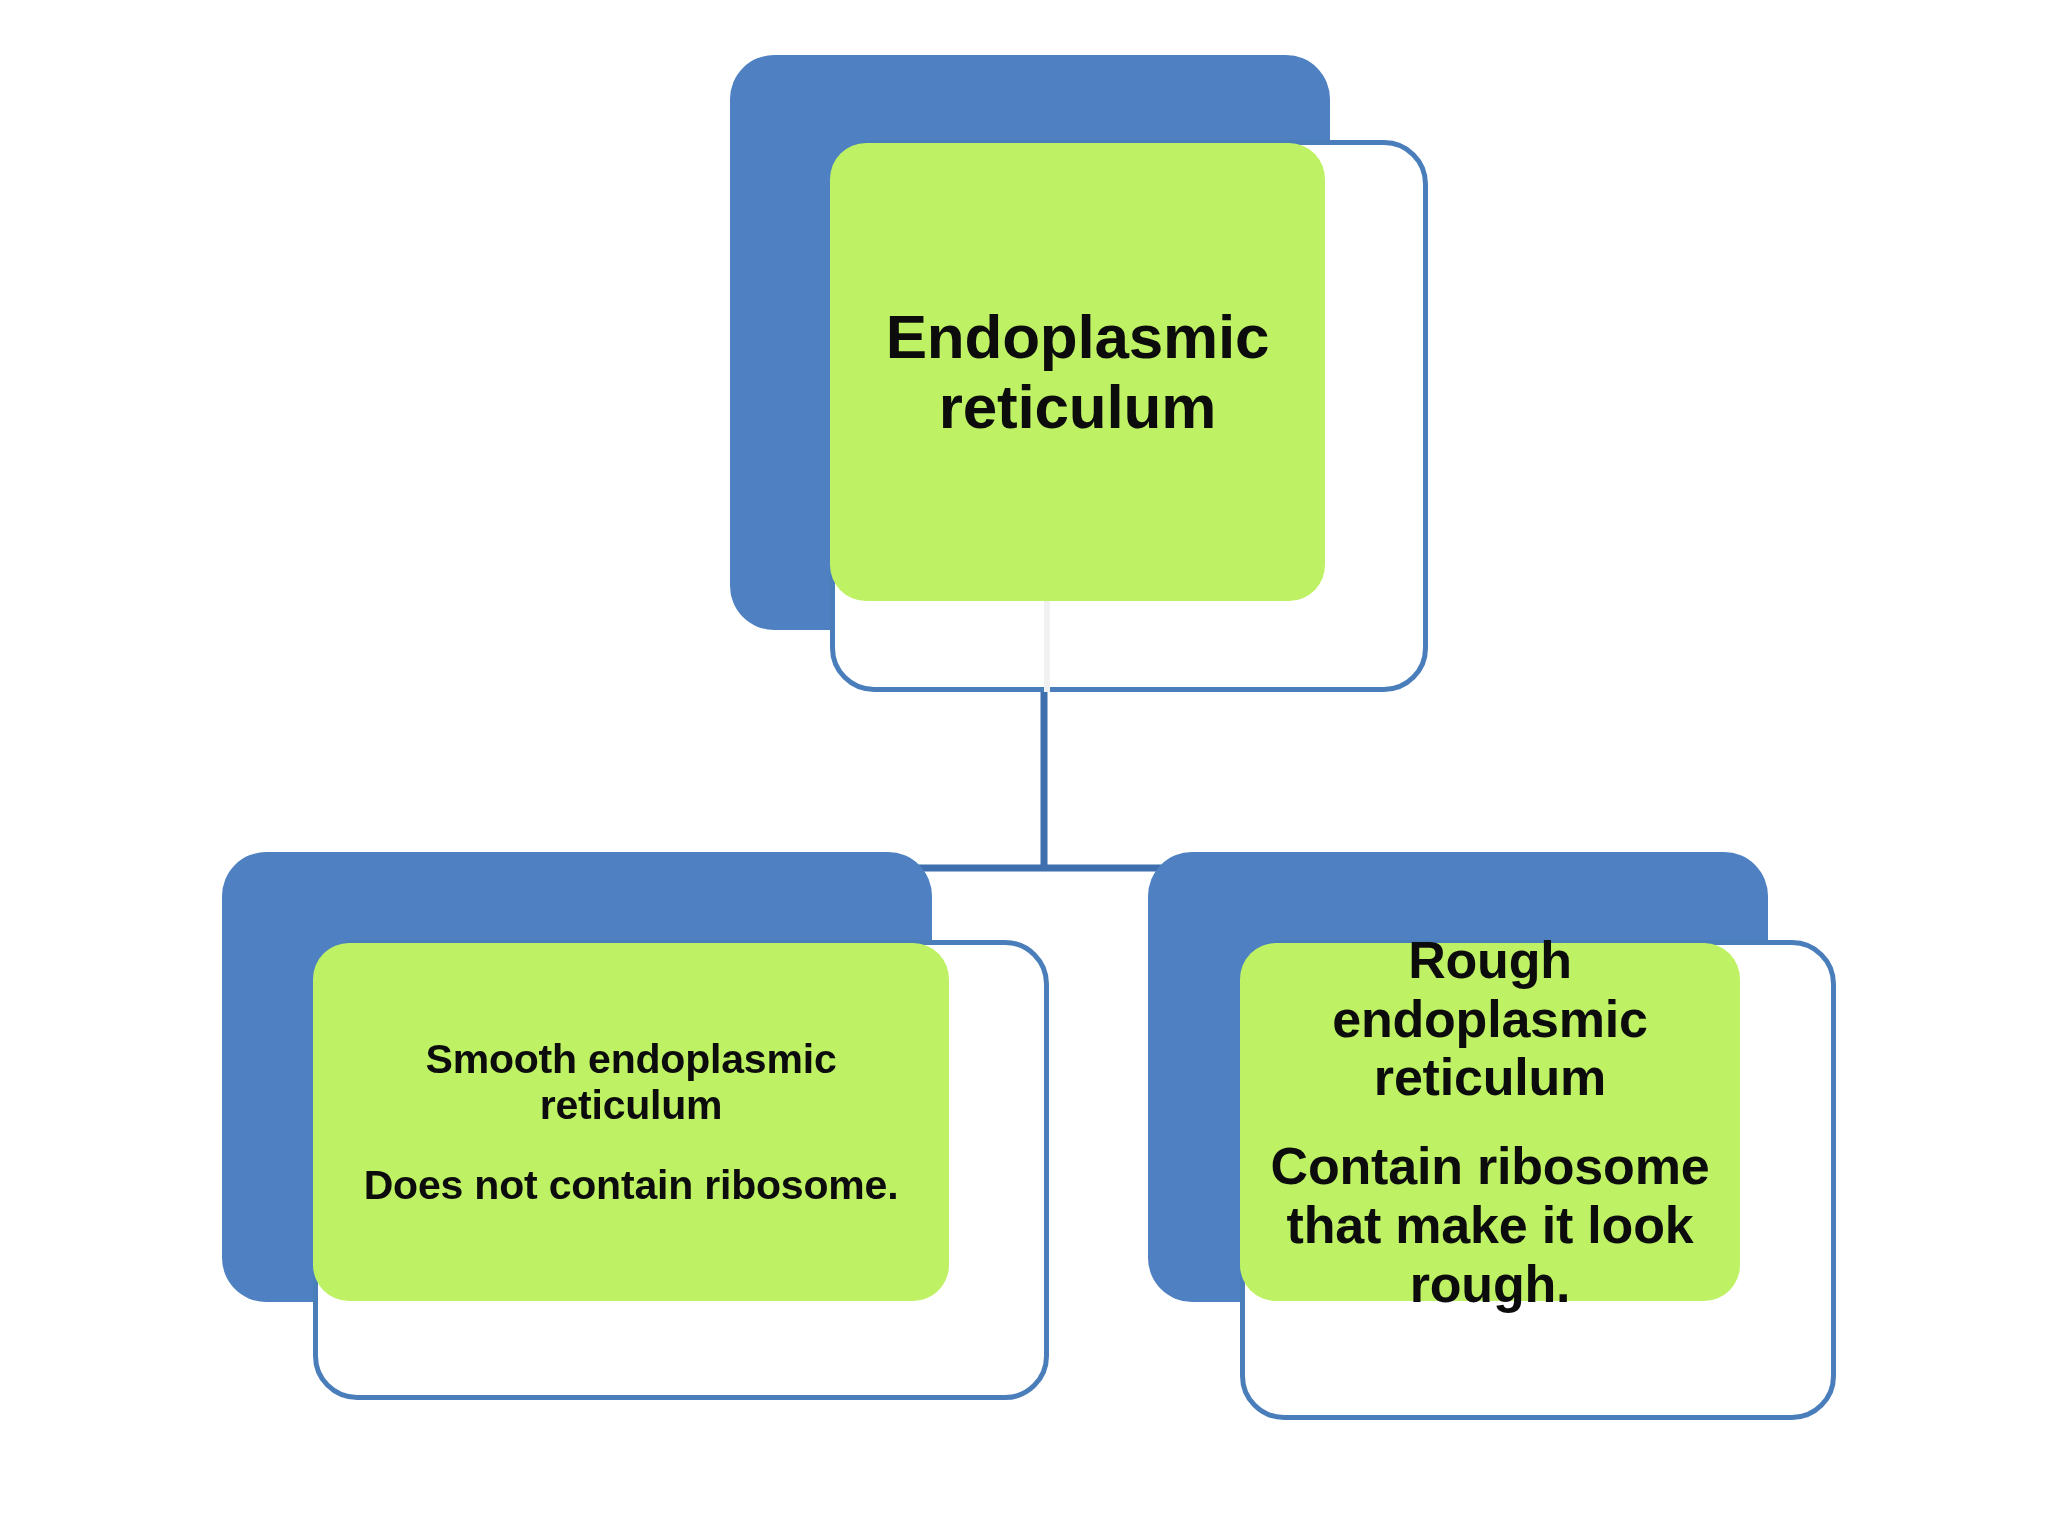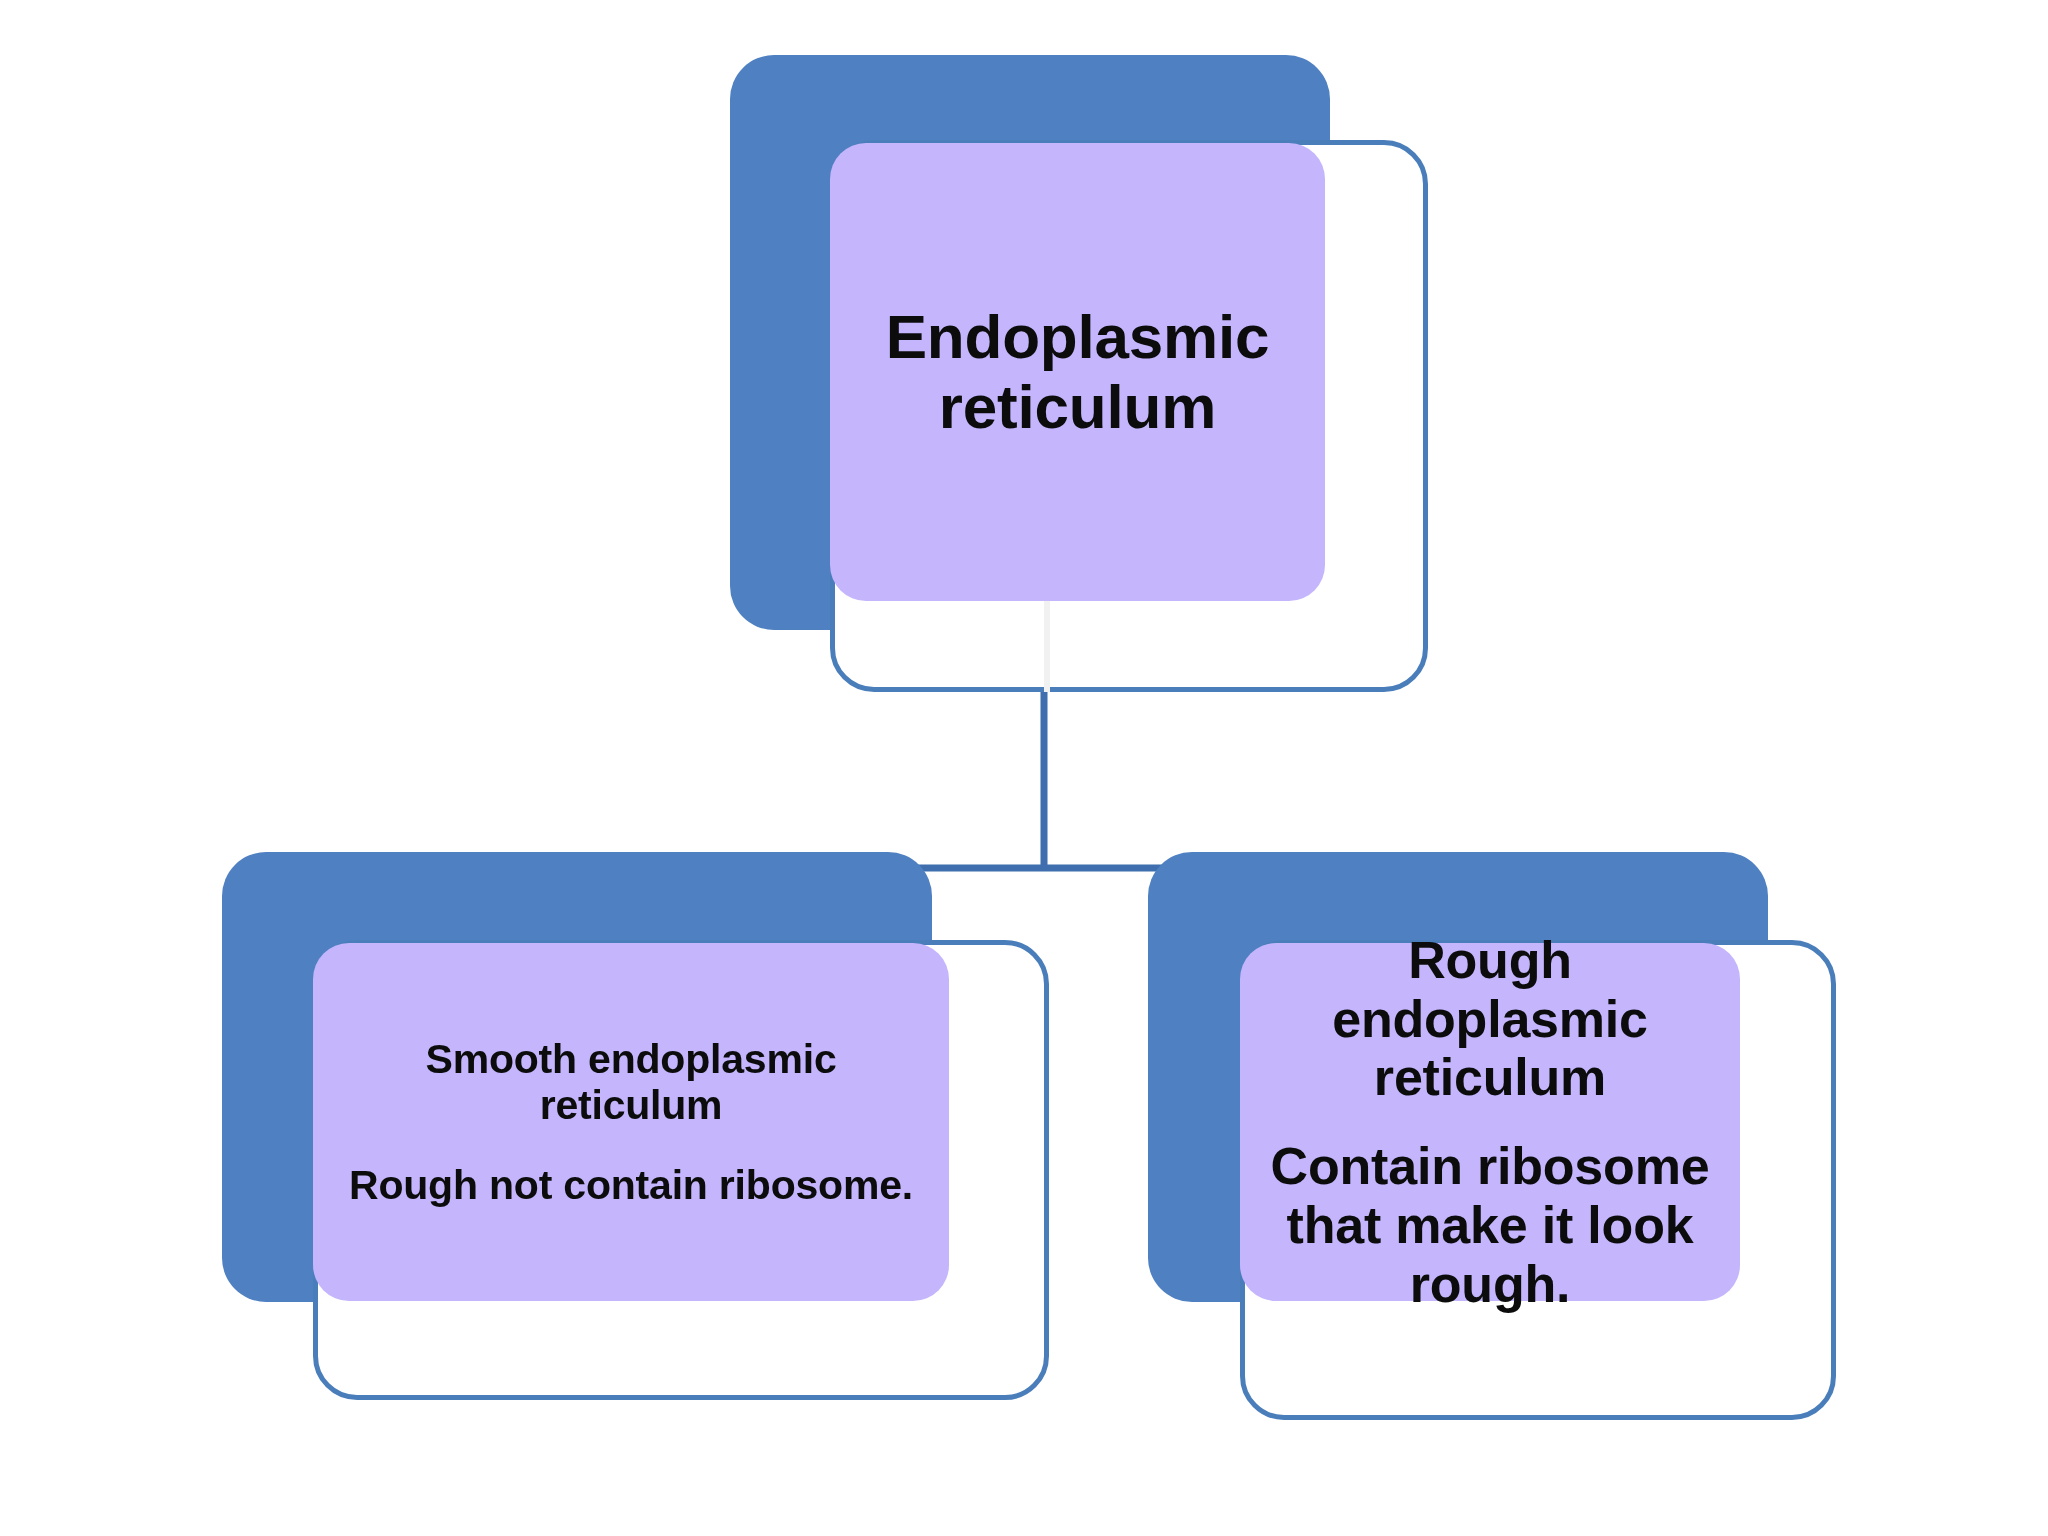--- a/index.html
+++ b/index.html
@@ -43,21 +43,21 @@
     position: absolute;
     background: #ffffff;
     border: 5px solid #4A7EBB;
     border-radius: 44px;
     box-sizing: border-box;
   }
 
   
   .panel {
     position: absolute;
-    background: #c4b5fd;
+    background: #bef264;
     border-radius: 36px;
     display: flex;
     flex-direction: column;
     align-items: center;
     justify-content: center;
     box-sizing: border-box;
   }
 
   .label {
     color: #0C0C0C;
@@ -122,21 +122,21 @@
     <div class="panel">
       <div class="label">Endoplasmic reticulum</div>
     </div>
   </div>
 
   <div class="node" id="node-smooth">
     <div class="plate"></div>
     <div class="card"></div>
     <div class="panel">
       <div class="label">Smooth endoplasmic reticulum</div>
-      <div class="label">Rough not contain ribosome.</div>
+      <div class="label">Does not contain ribosome.</div>
     </div>
   </div>
 
   <div class="node" id="node-rough">
     <div class="plate"></div>
     <div class="card"></div>
     <div class="panel">
       <div class="label">Rough endoplasmic reticulum</div>
       <div class="label">Contain ribosome that make it look rough.</div>
     </div>

